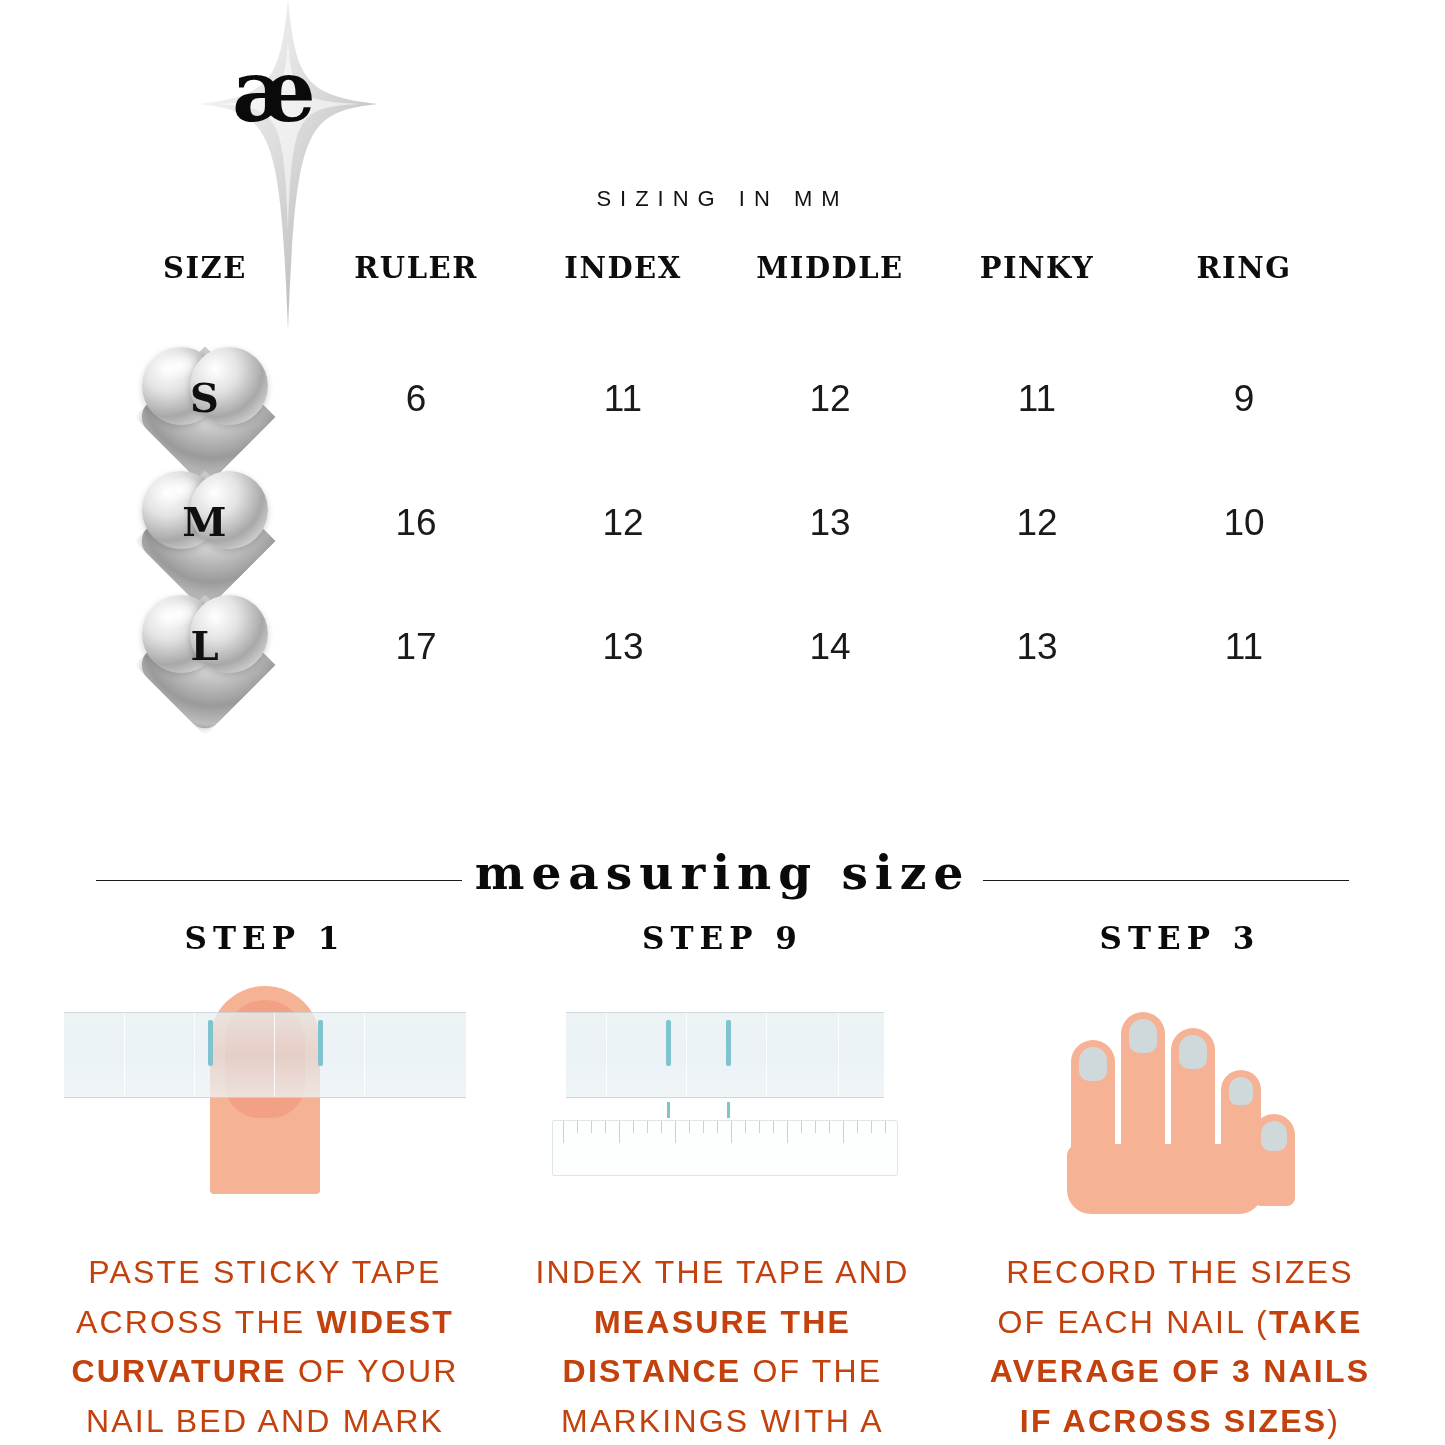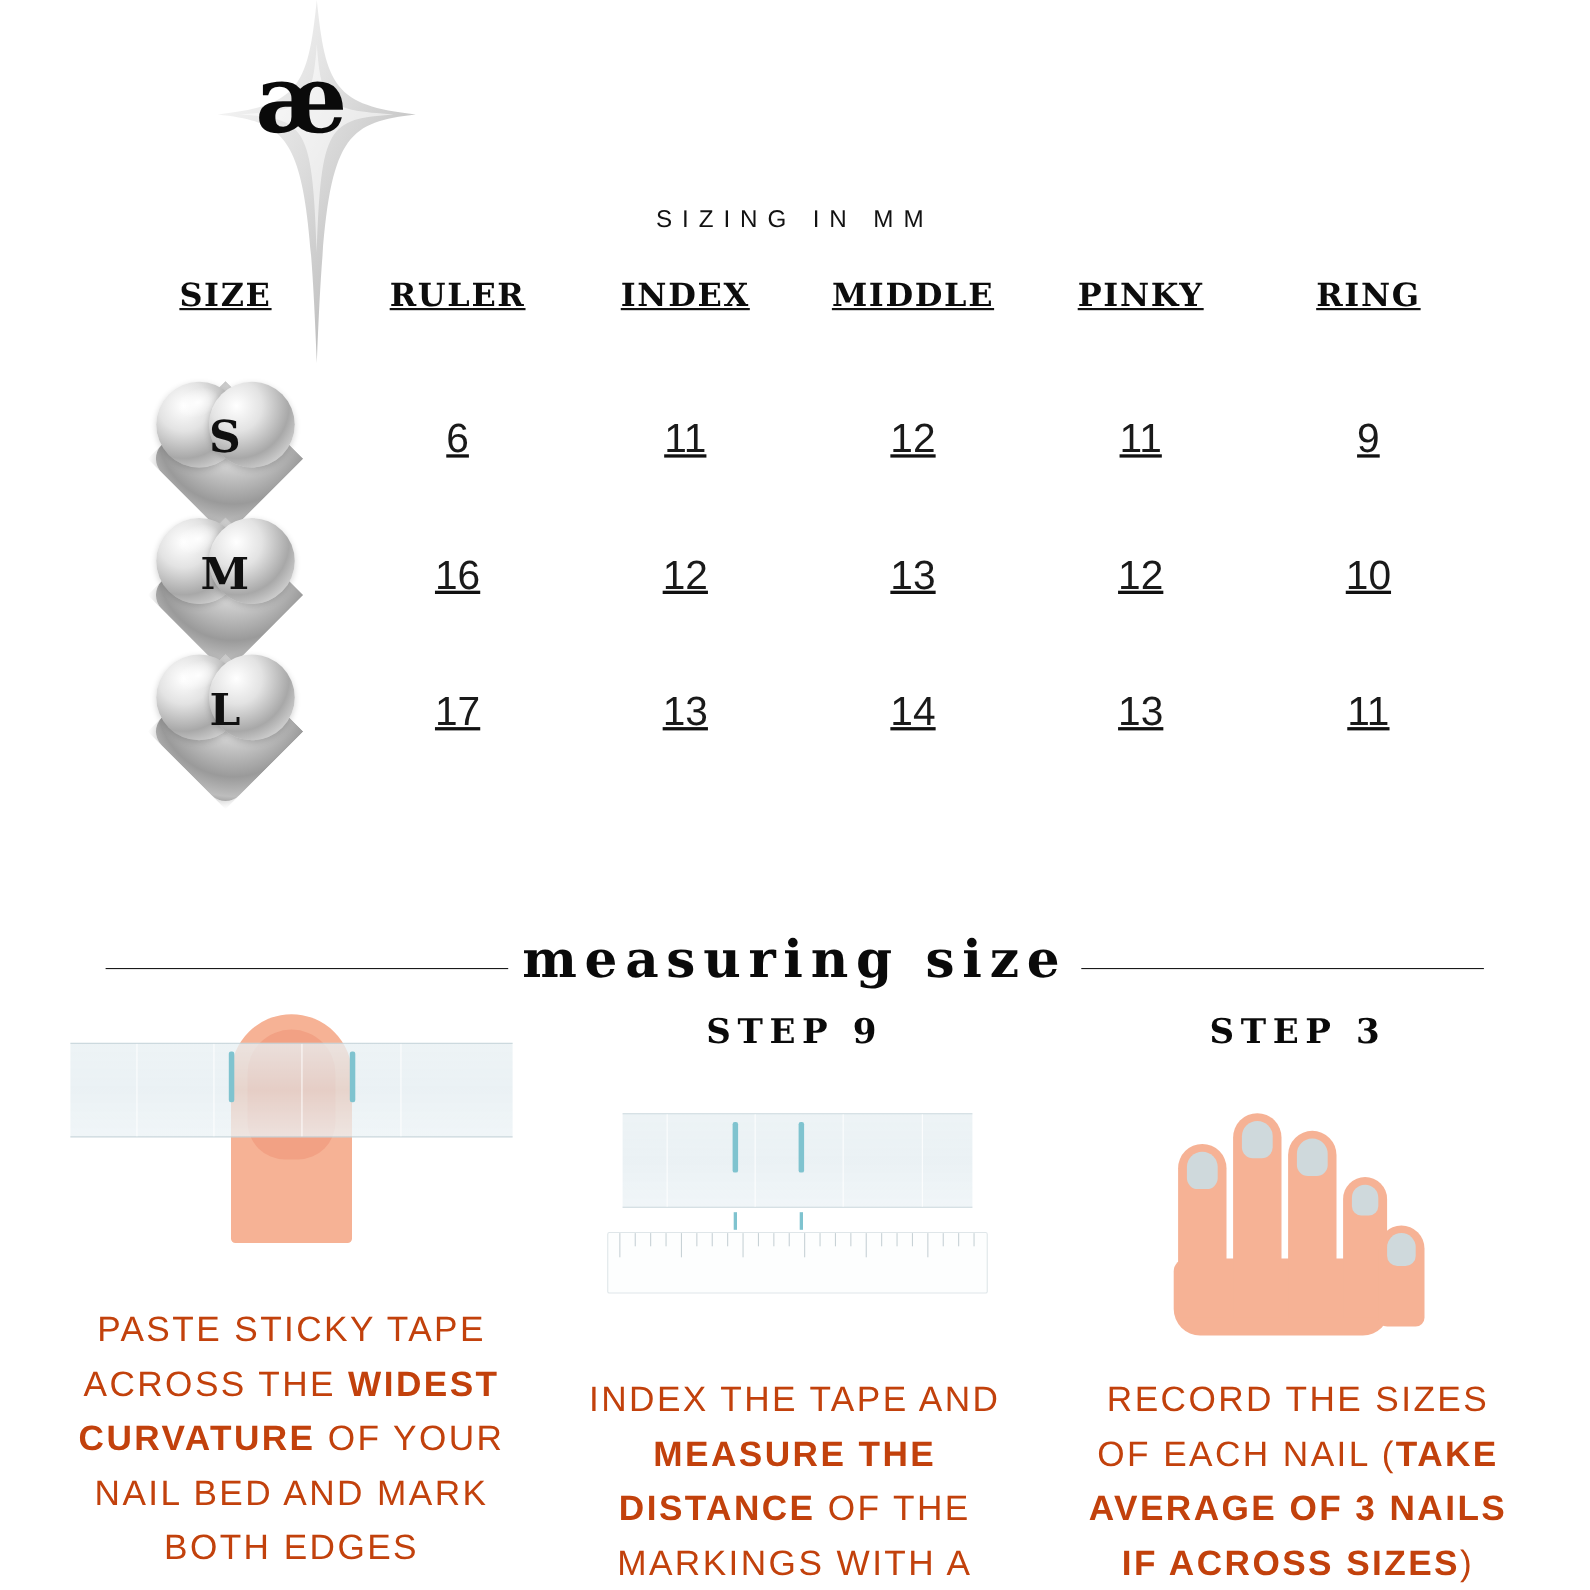--- a/index.html
+++ b/index.html
@@ -69,21 +69,20 @@
     position: absolute;
     top: 250px;
     left: 0;
     width: 1445px;
   }
   table.sizing {
     width: 1250px;
     margin: 0 auto;
     border-collapse: collapse;
     table-layout: fixed;
-    text-decoration: underline;
   }
   table.sizing th {
     font-family: "DejaVu Serif", serif;
     font-weight: 700;
     font-size: 29px;
     letter-spacing: 1.5px;
     color: #0d0d0d;
     padding-bottom: 52px;
     text-align: center;
   }
@@ -404,20 +403,21 @@
 
 <div class="measure-head">
   <div class="rule left"></div>
   <div class="mtitle">measuring size</div>
   <div class="rule right"></div>
 </div>
 
 <div class="steps">
 
   <div class="step">
+    <div class="step-title">STEP 1</div>
     <div class="step-art">
       <div class="finger">
         <div class="nail"></div>
       </div>
       <div class="tape">
         <div class="crease" style="left:60px"></div>
         <div class="crease" style="left:130px"></div>
         <div class="crease" style="left:210px"></div>
         <div class="crease" style="left:300px"></div>
       </div>

